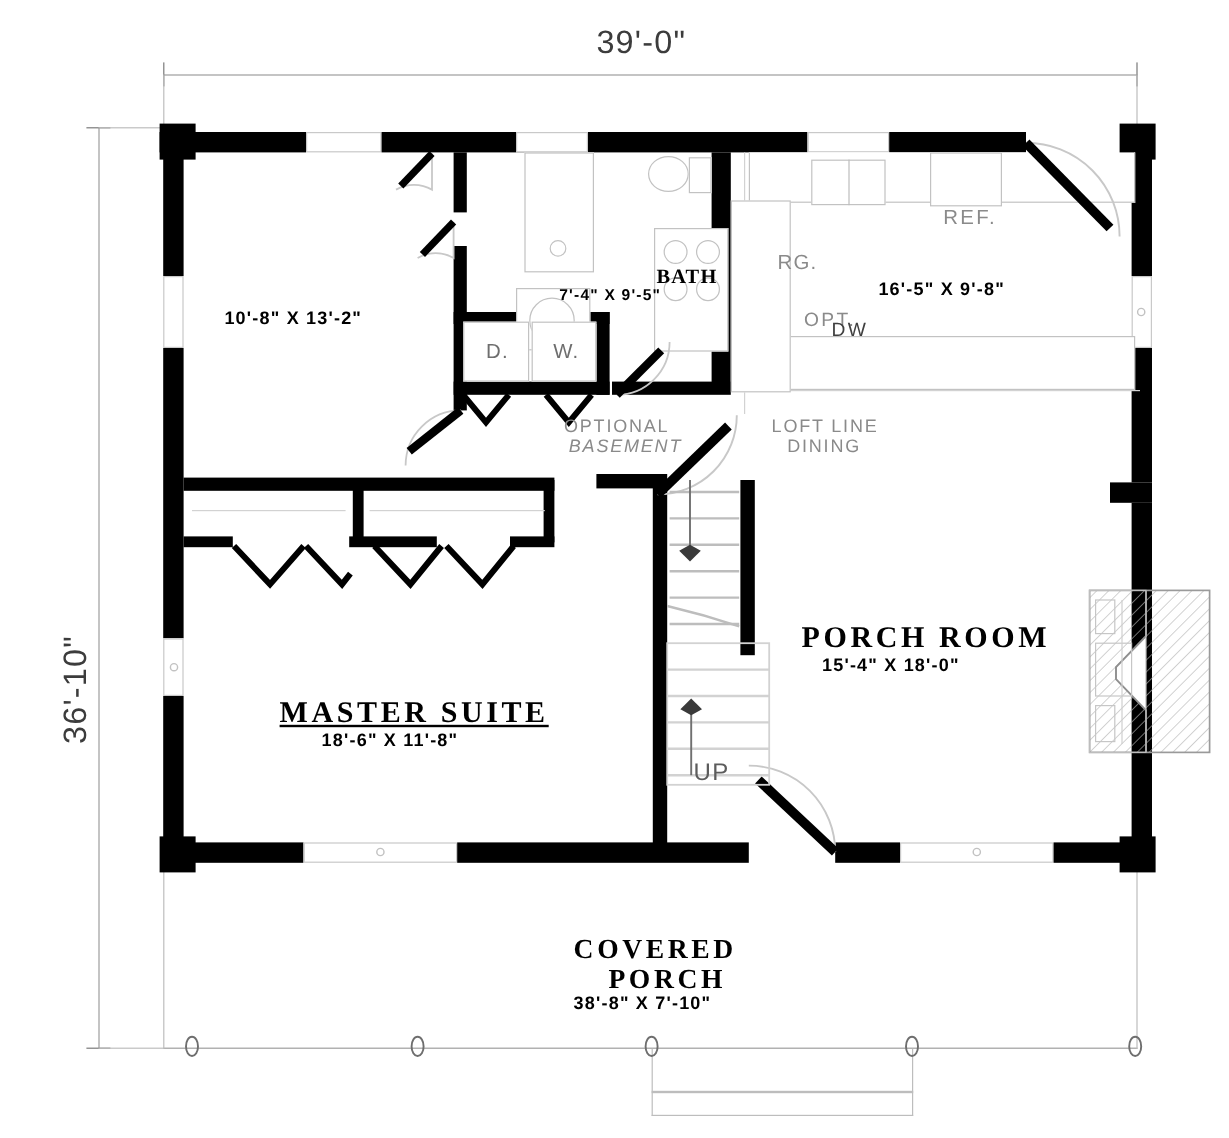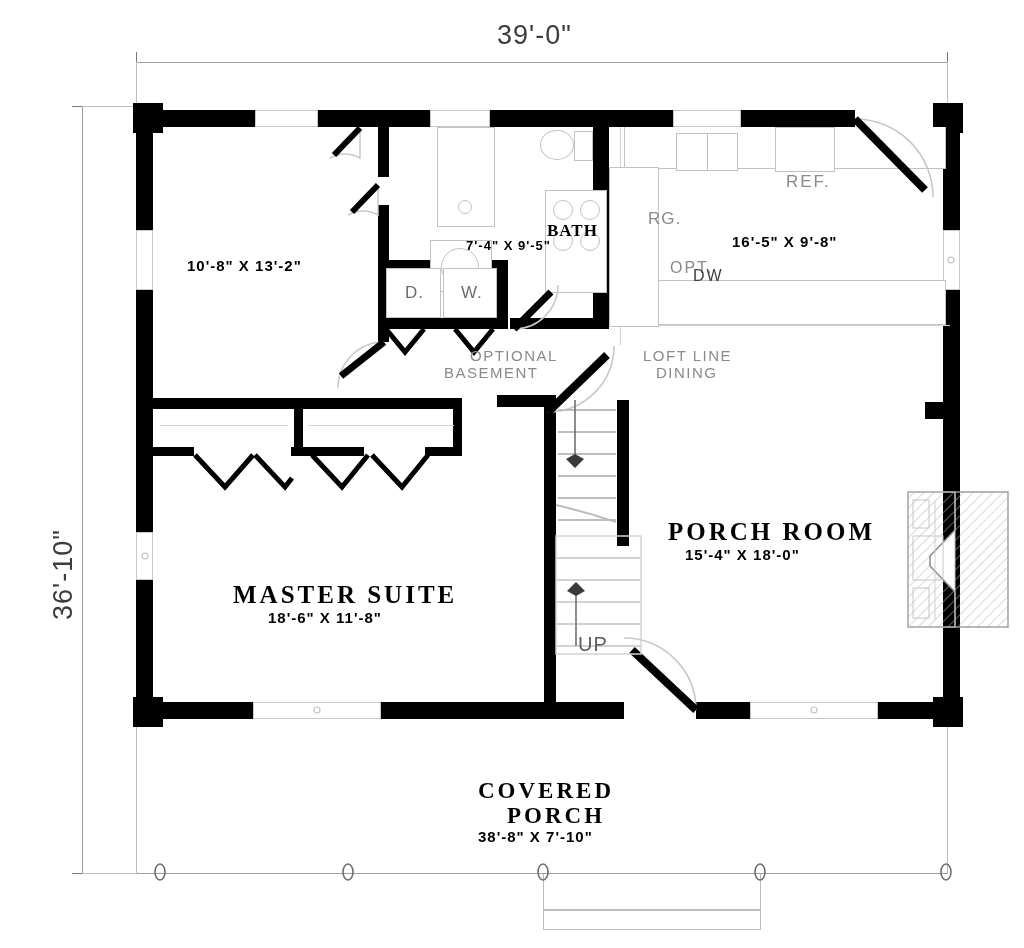--- a/index.html
+++ b/index.html
@@ -255,29 +255,29 @@
   <div class="roomdim" style="left:187px;top:257px;">10'-8" X 13'-2"</div>
 
   <div class="darklbl" style="left:503px;top:221px;font-size:17px;margin-left:44px;">BATH</div>
   <div class="roomdim" style="left:466px;top:238px;font-size:13px;">7'-4" X 9'-5"</div>
 
   <div class="roomdim" style="left:732px;top:233px;">16'-5" X 9'-8"</div>
 
   <div class="roomname" style="left:668px;top:518px;font-size:25px;">PORCH ROOM</div>
   <div class="roomdim" style="left:685px;top:546px;">15'-4" X 18'-0"</div>
 
-  <div class="roomname" style="left:233px;top:581px;font-size:25px;">MASTER SUITE</div>
+  <div class="roomname" style="left:233px;top:581px;font-size:25px;text-decoration:underline;">MASTER SUITE</div>
   <div class="roomdim" style="left:268px;top:609px;">18'-6" X 11'-8"</div>
 
   <div class="roomname" style="left:478px;top:778px;font-size:23px;">COVERED</div>
   <div class="roomname" style="left:507px;top:803px;font-size:23px;">PORCH</div>
   <div class="roomdim" style="left:478px;top:828px;">38'-8" X 7'-10"</div>
 
   <div class="notetxt" style="left:470px;top:347px;">OPTIONAL</div>
-  <div class="notetxt" style="left:444px;top:364px;">BASEMENT</div>
+  <div class="notetxt" style="left:474px;top:364px;font-style:italic;">BASEMENT</div>
 
   <div class="notetxt" style="left:643px;top:347px;">LOFT LINE</div>
   <div class="notetxt" style="left:656px;top:364px;">DINING</div>
 
   <div class="smalllbl" style="left:786px;top:172px;font-size:17px;color:#8a8a8a;letter-spacing:2px;">REF.</div>
   <div class="smalllbl" style="left:648px;top:209px;font-size:17px;color:#8a8a8a;letter-spacing:1px;">RG.</div>
   <div class="smalllbl" style="left:670px;top:249px;font-size:16px;color:#8a8a8a;letter-spacing:2px;margin-top:10px;">OPT.</div>
   <div class="smalllbl" style="left:693px;top:267px;font-size:16px;color:#404040;letter-spacing:2px;">DW</div>
 
   <div class="smalllbl" style="left:405px;top:283px;font-size:17px;color:#6e6e6e;">D.</div>

